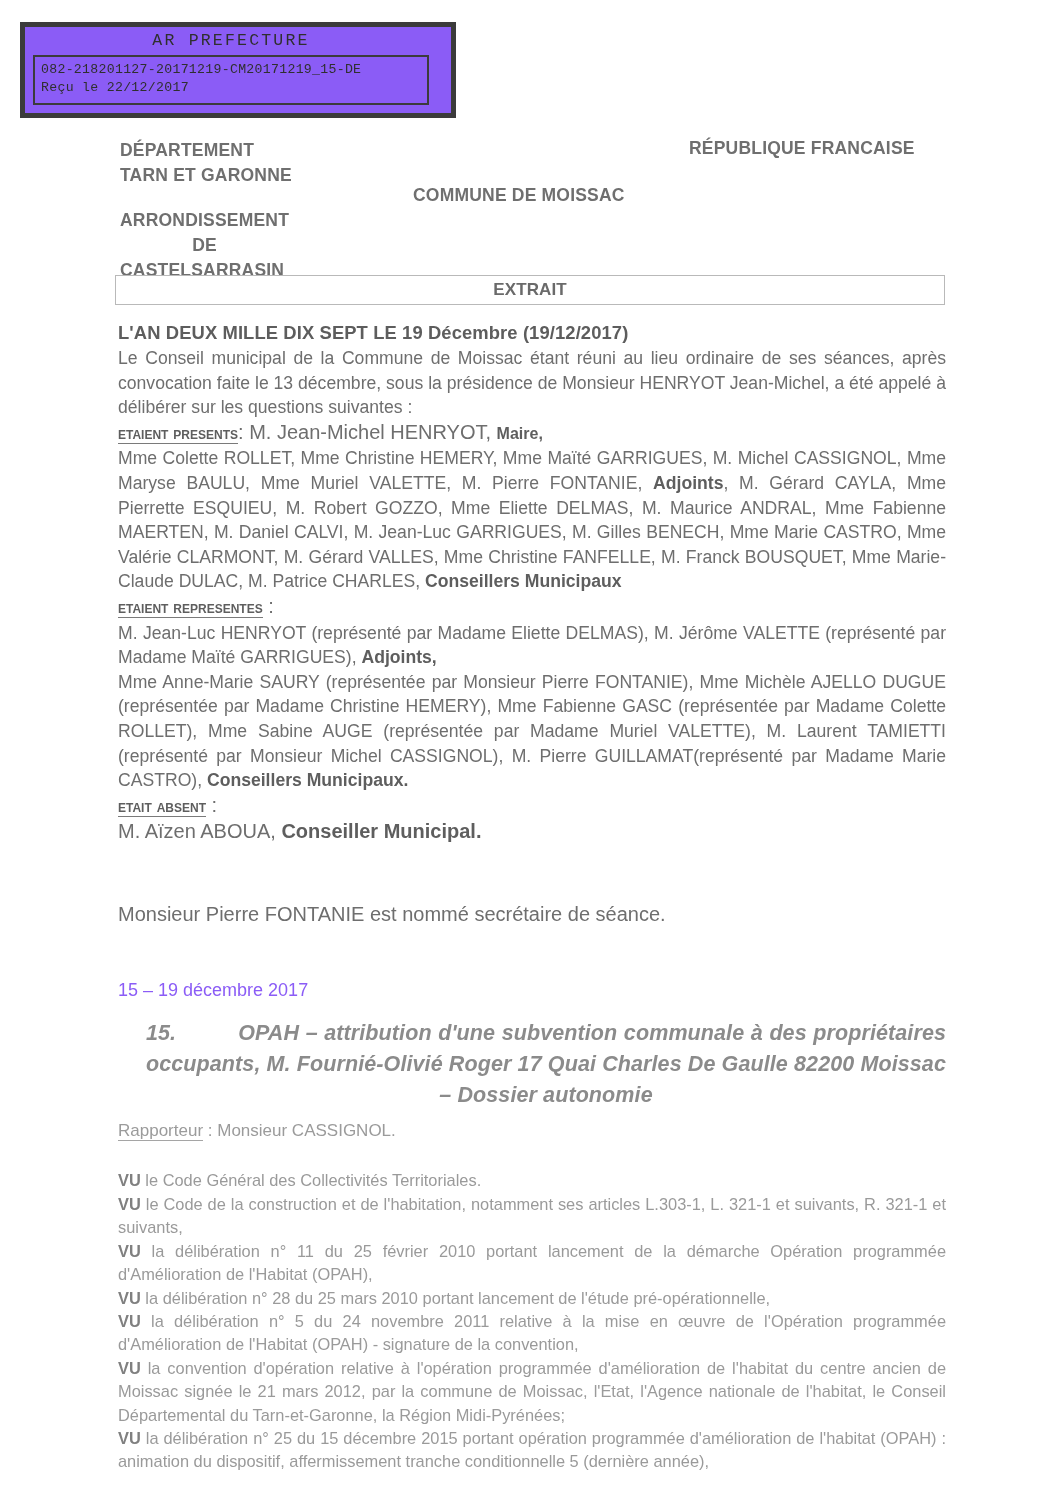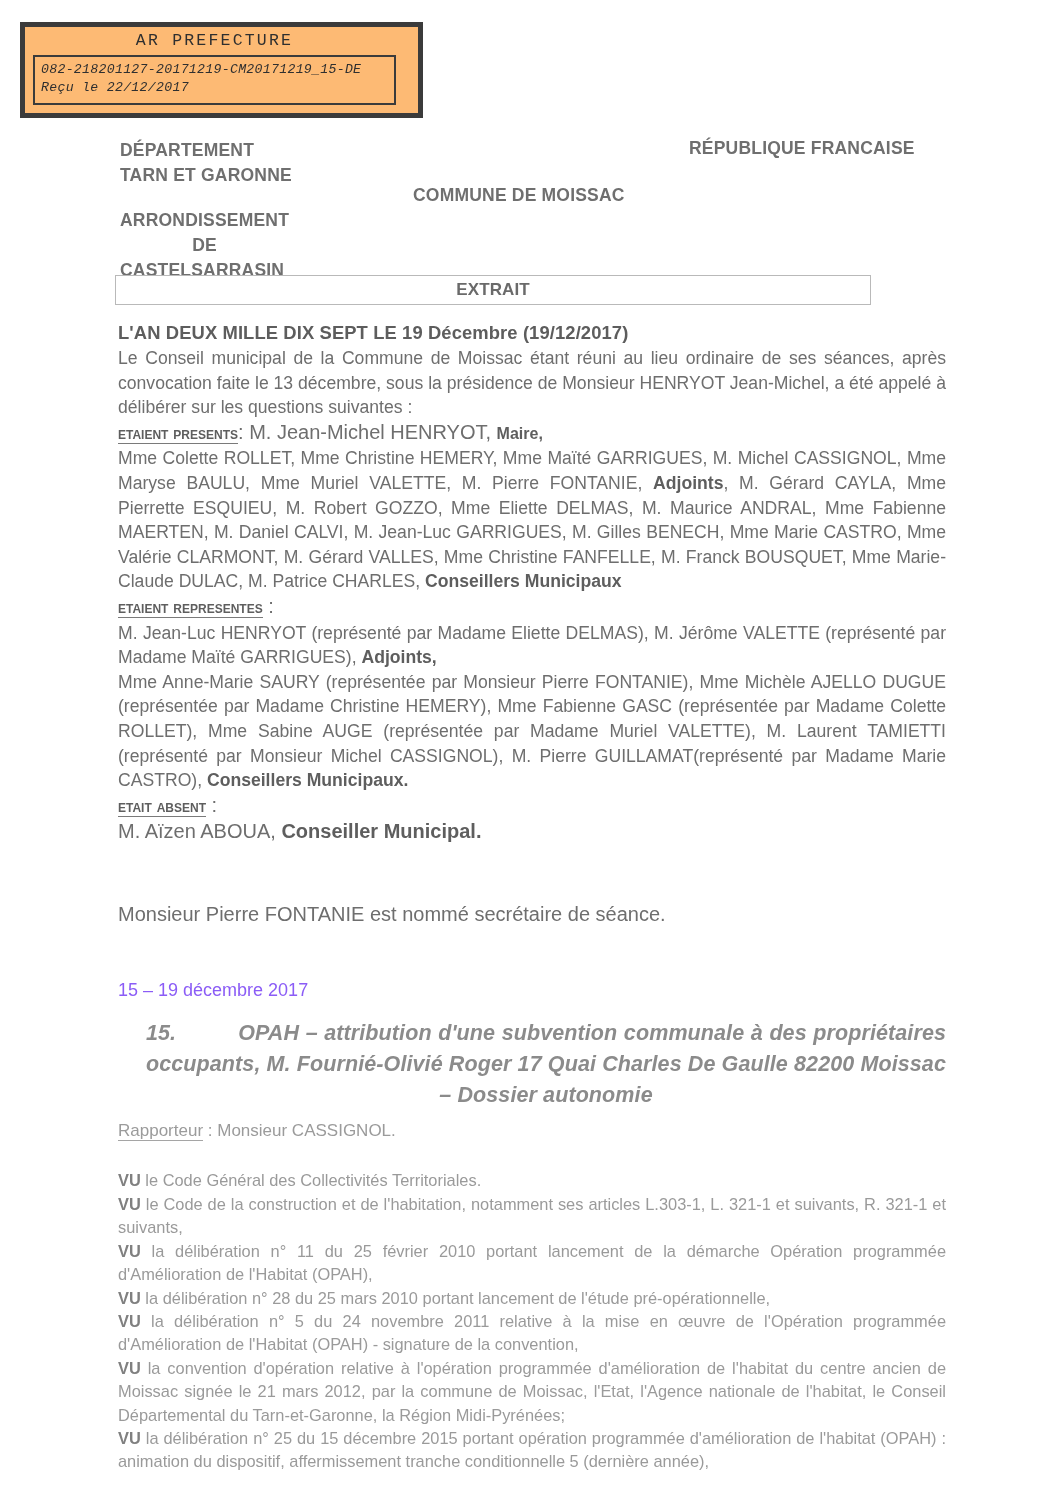--- a/index.html
+++ b/index.html
@@ -15,23 +15,23 @@
     font-family: "Liberation Sans", sans-serif;
     color: #6d6d6d;
     overflow: hidden;
   }
 
   
   .stamp {
     position: absolute;
     left: 20px;
     top: 22px;
-    width: 403px;
+    width: 436px;
     border: 5px solid #3b3b3b;
-    background: #fdba74;
+    background: #8b5cf6;
     box-sizing: border-box;
     padding: 4px 22px 8px 8px;
   }
   .stamp-title {
     text-align: center;
     font-family: "Liberation Mono", monospace;
     font-size: 16.5px;
     letter-spacing: 2.2px;
     color: #2f2f2f;
     line-height: 1.25;
@@ -41,21 +41,20 @@
     border: 2px solid #3b3b3b;
     padding: 4px 6px 5px 6px;
   }
   .stamp-line {
     font-family: "Liberation Mono", monospace;
     font-size: 13.2px;
     color: #2f2f2f;
     line-height: 1.42;
     letter-spacing: 0.3px;
     white-space: nowrap;
-    font-style: italic;
   }
 
   
   .header {
     position: absolute;
     left: 0;
     top: 138px;
     width: 888px;
     height: 130px;
   }
@@ -71,21 +70,21 @@
   .hdr-arr       { left: 120px; top: 70px;  line-height: 25px; }
   .hdr-arr .ctr  { display: block; text-align: center; }
   .hdr-rep       { left: 653px; top: 0px; margin-left: 36px; }
   .hdr-commune   { left: 413px; top: 47px; }
 
   
   .extrait-box {
     position: absolute;
     left: 115px;
     top: 275px;
-    width: 756px;
+    width: 830px;
     box-sizing: border-box;
     border: 1px solid #b9b9b9;
     padding: 3px 0 4px 0;
     text-align: center;
   }
   .extrait-box div {
     font-size: 17px;
     font-weight: bold;
     color: #6a6a6a;
     line-height: 21px;

